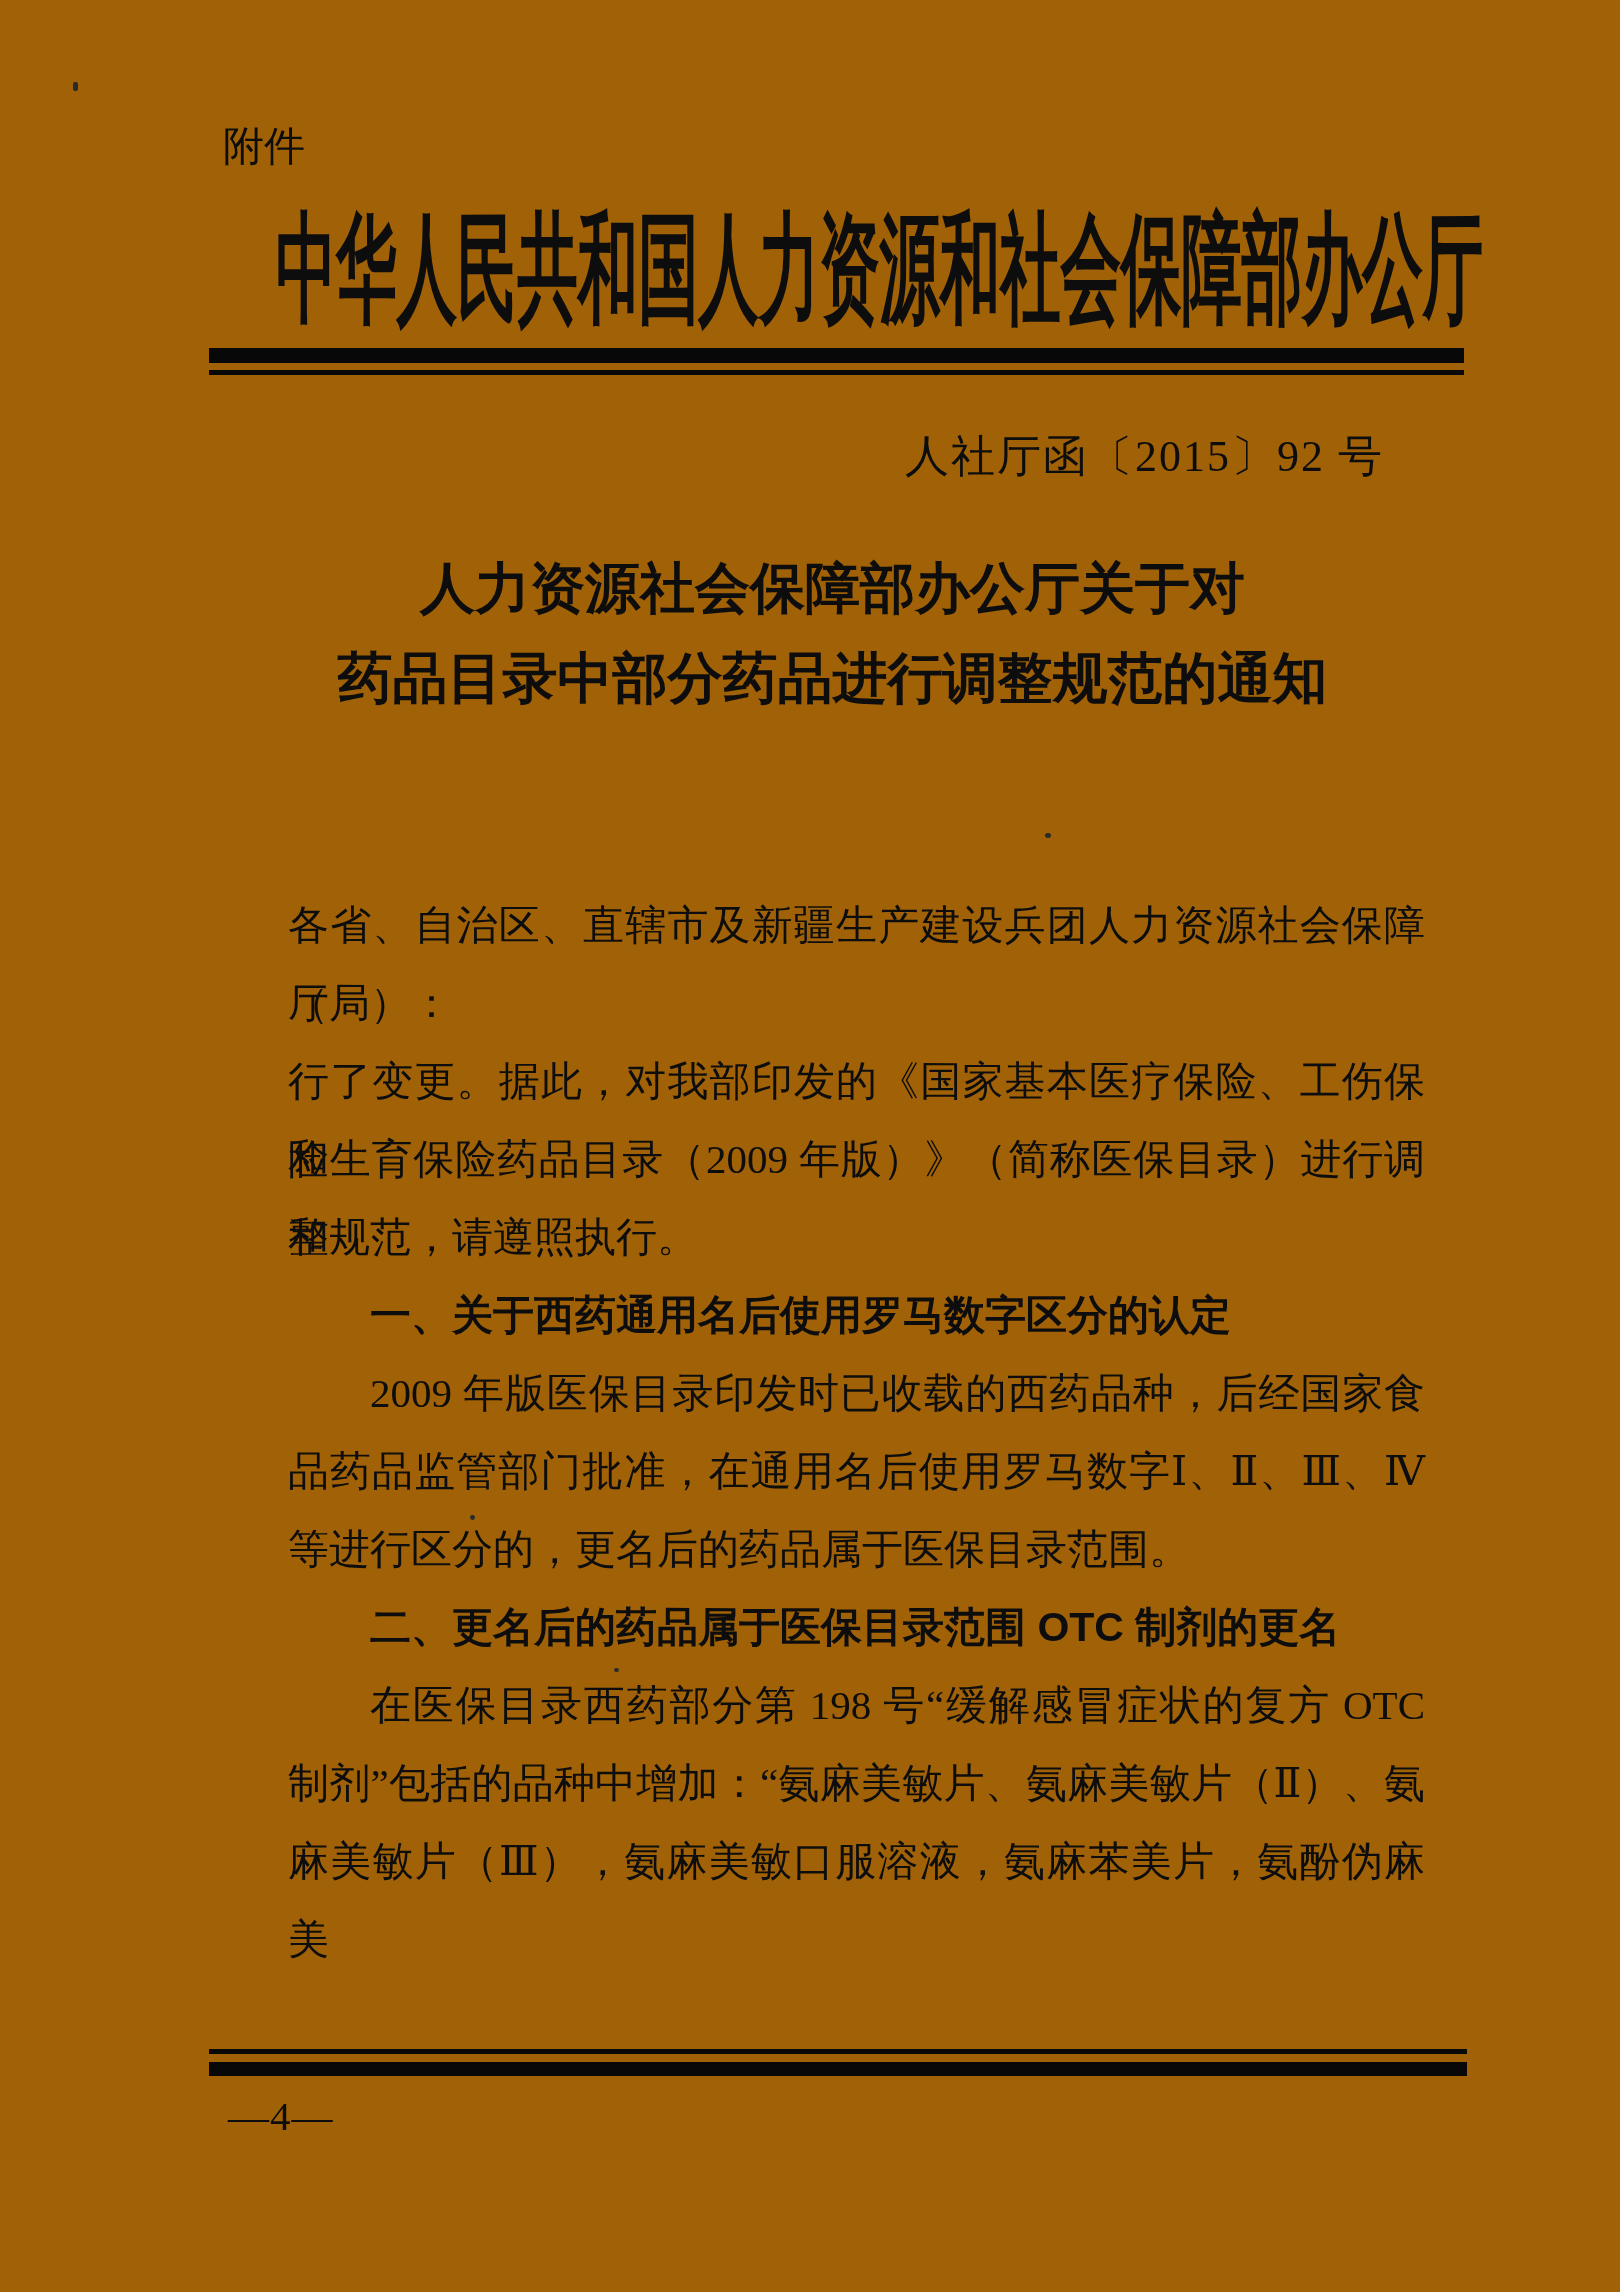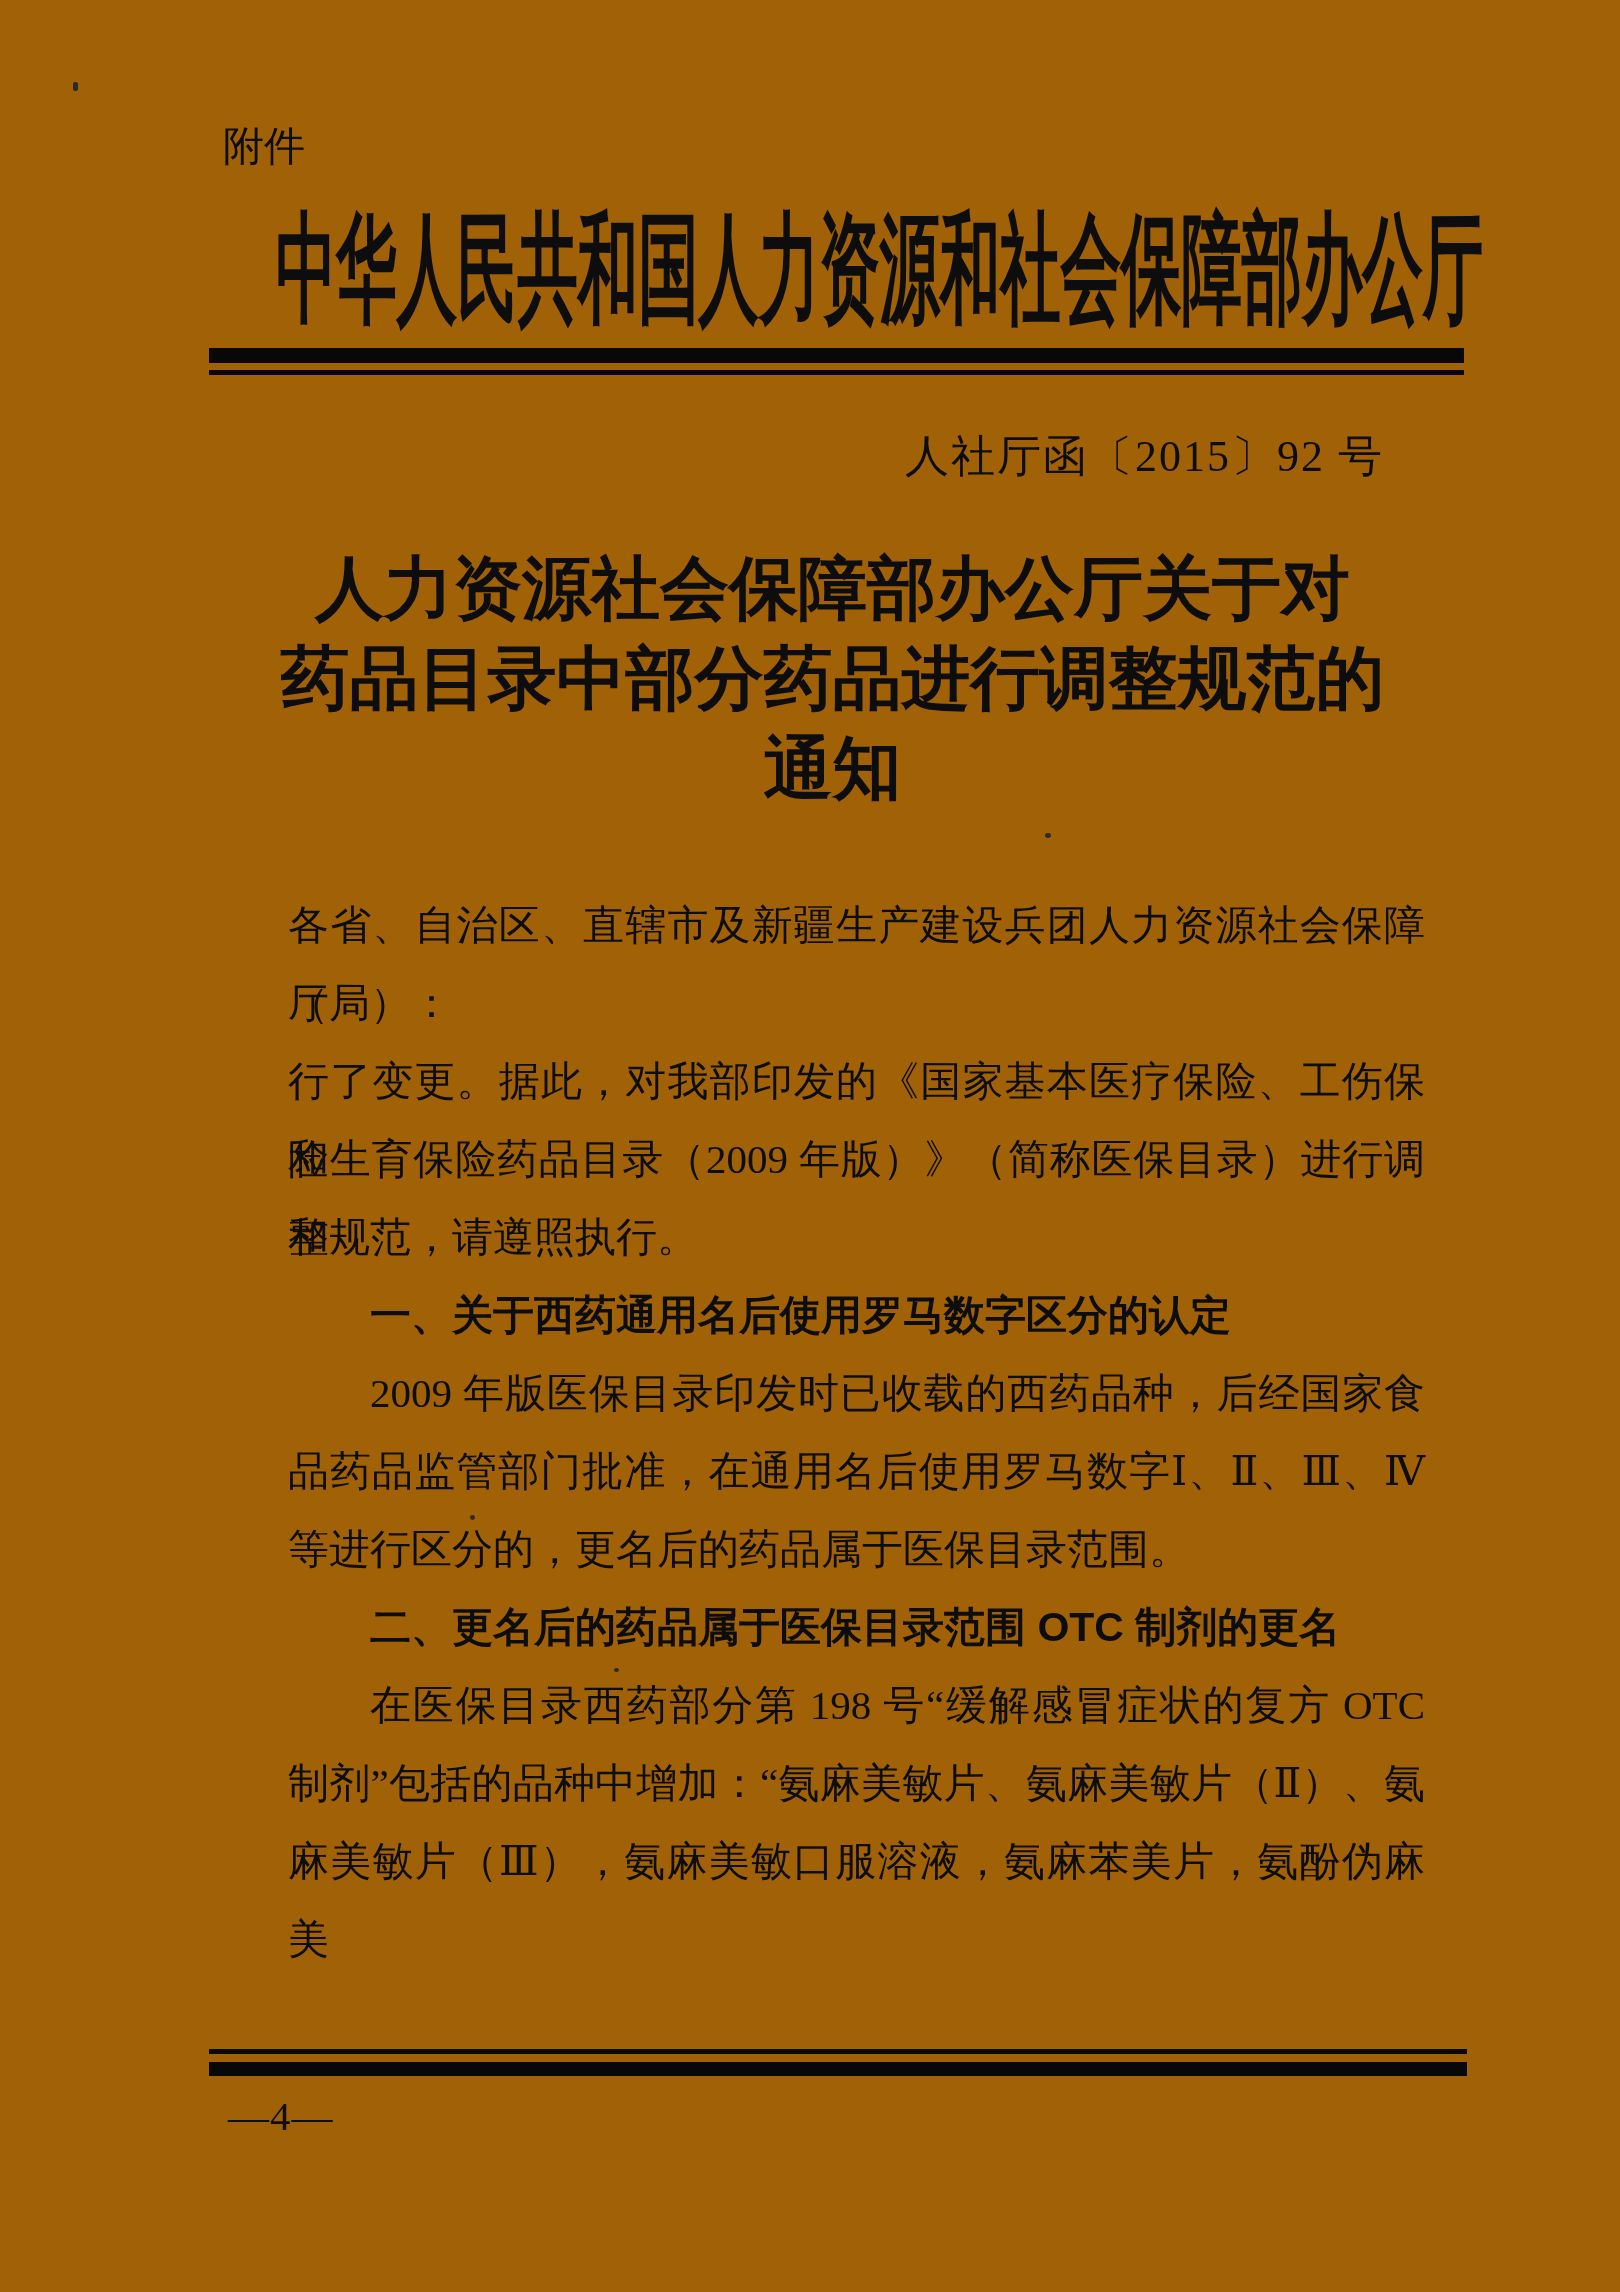--- a/index.html
+++ b/index.html
@@ -33,21 +33,21 @@
   .rule-thin-bottom {left:209px;top:2049px;width:1258px;height:4.9px;}
   .rule-thick-bottom{left:209px;top:2062px;width:1258px;height:13.7px;}
   .docnum{
     position:absolute;right:236px;top:431px;
     font-size:44px;line-height:51px;
     letter-spacing:2px;
   }
   .title{
     position:absolute;left:264px;top:544px;width:1137px;
     text-align:center;
-    font-size:69px;line-height:90px;
+    font-size:55px;line-height:90px;
     font-weight:bold;
   }
   .body{
     position:absolute;left:264px;top:886px;width:1137px;margin-left:24px;
   }
   .bline{
     height:78px;line-height:78px;
     font-size:41px;
     white-space:nowrap;
   }

